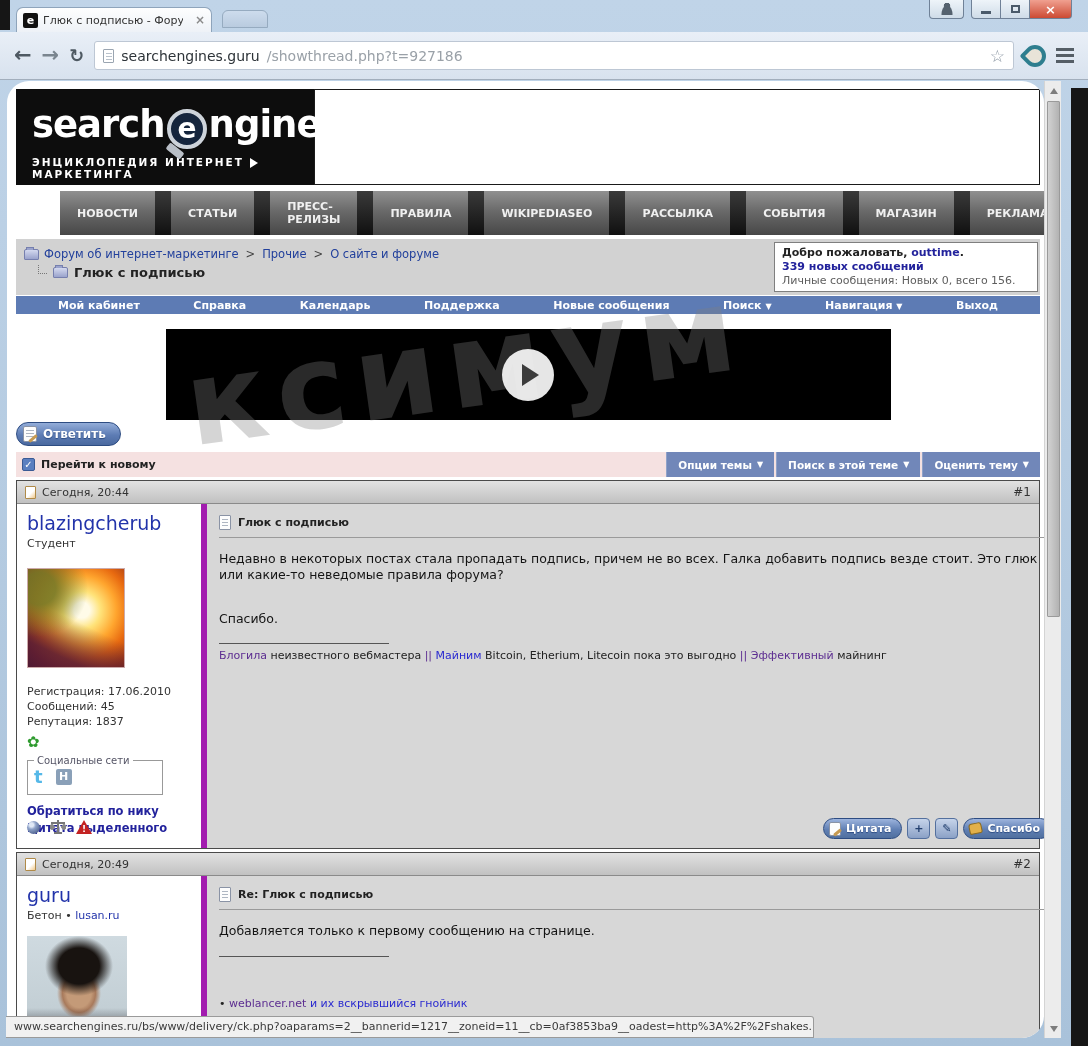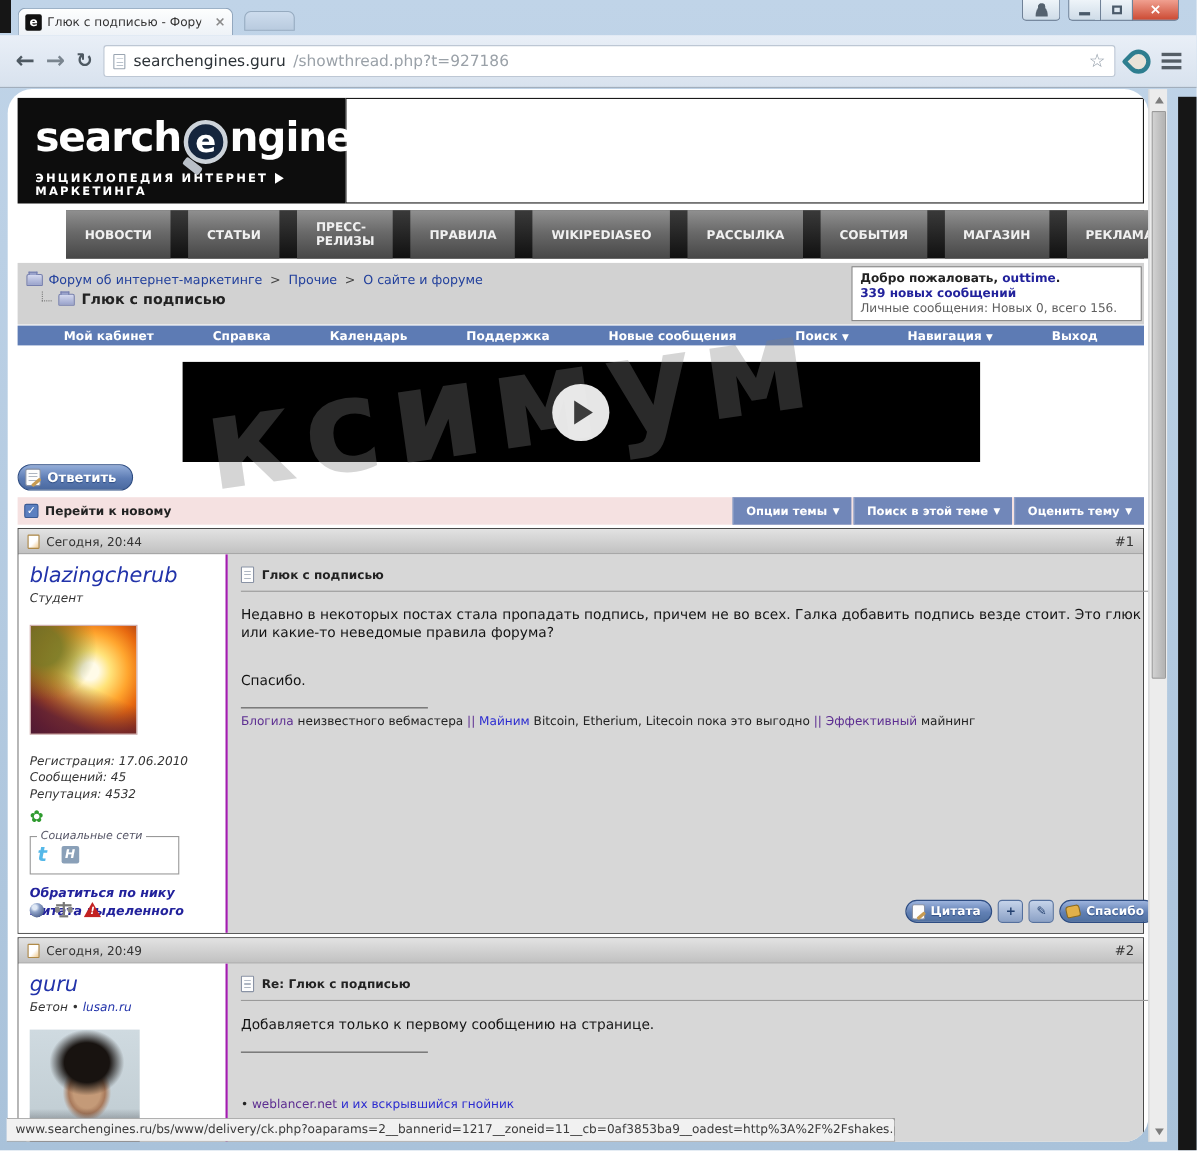--- a/index.html
+++ b/index.html
@@ -153,22 +153,22 @@
   .ctl-arrow { font-size:8px; }
 
   
   .post { margin-top:3px; border:1px solid #4a4a4a; }
   .post-head { height:23px; background:linear-gradient(#e2e2e2,#c1c1c1); border-bottom:1px solid #8a8a8a;
     display:flex; align-items:center; padding:0 8px; font-size:11px; color:#333; gap:6px; }
   .date-ico { width:11px; height:13px; background:linear-gradient(135deg,#fff 55%,#f0c88a);
     border:1px solid #b08a48; border-radius:1px; flex:none; }
   .post-num { margin-left:auto; font-size:12px; color:#333; }
   .post-body { display:flex; background:#d7d7d7; }
-  .user-cell { width:190px; background:#fff; border-right:2px solid #a21caf; padding:8px 10px;
-    position:relative; flex:none;font-style:italic; }
+  .user-cell { width:190px; background:#fff; border-right:6px solid #a21caf; padding:8px 10px;
+    position:relative; flex:none; }
   .msg-cell { flex:1; padding:8px 12px; position:relative; }
   .p1 .msg-cell, .p1 .user-cell { height:344px; }
   .p2 .msg-cell, .p2 .user-cell { height:202px; }
 
   .uname { font-size:19px; color:#2233aa; }
   .utitle { font-size:11px; color:#333; margin-top:3px; }
   .sub-line { font-size:11px; margin-top:3px; color:#333; }
   .sub-site { color:#2233aa; }
 
   .avatar1 { margin-top:18px; width:98px; height:100px; border:1px solid #caa;
@@ -385,21 +385,21 @@
           <span class="post-num">#1</span>
         </div>
         <div class="post-body">
           <div class="user-cell">
             <a class="uname">blazingcherub</a>
             <div class="utitle">Студент</div>
             <div class="avatar1"></div>
             <div class="stats">
               <div>Регистрация: 17.06.2010</div>
               <div>Сообщений: 45</div>
-              <div>Репутация: 4532</div>
+              <div>Репутация: 1837</div>
             </div>
             <span class="icq-flower">✿</span>
             <fieldset class="social">
               <legend>Социальные сети</legend>
               <span class="tw-ico">t</span>
               <span class="h-ico">H</span>
             </fieldset>
             <div class="action-links">
               <a>Обратиться по нику</a><br>
               <a>Цитата выделенного</a>

